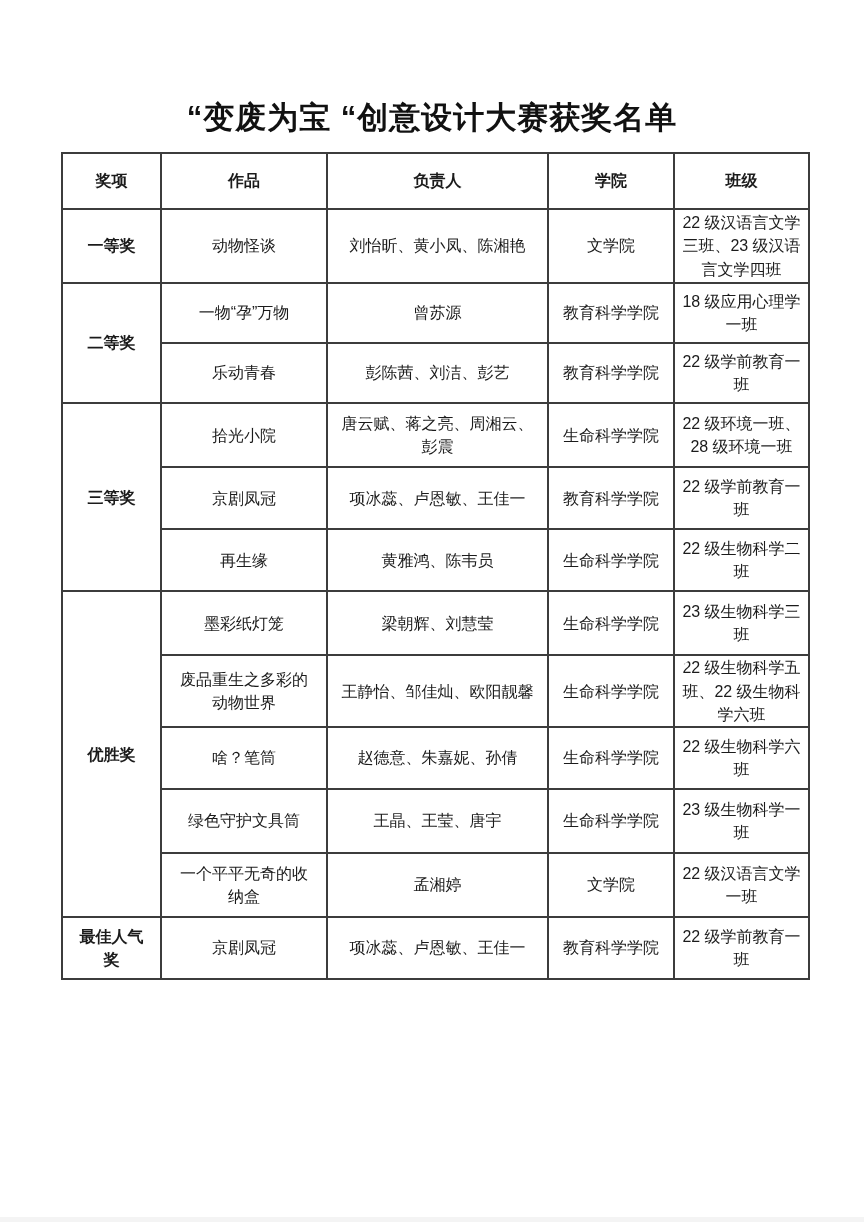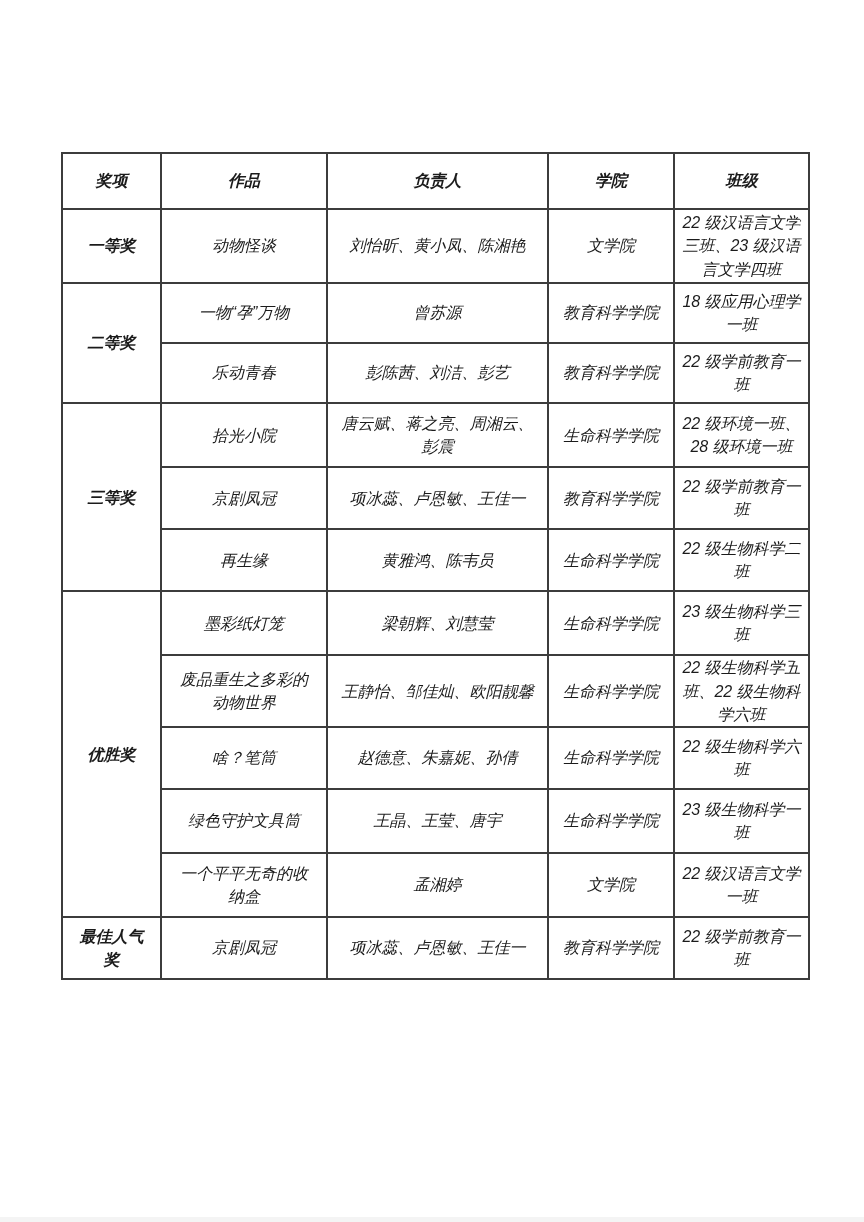--- a/index.html
+++ b/index.html
@@ -36,21 +36,20 @@
   }
   table.awards th,
   table.awards td {
     border: 2px solid #3c3c3c;
     text-align: center;
     vertical-align: middle;
     font-size: 16px;
     line-height: 1.45;
     color: #1b1b1b;
     overflow: hidden;
-    font-style: italic;
   }
   table.awards th {
     font-weight: 700;
     font-size: 16px;
   }
   td.award {
     font-weight: 700;
     padding: 1px 10px;
   }
   td.work   { padding: 0 14px; }
@@ -62,20 +61,21 @@
     left: 0; bottom: 0;
     width: 100%; height: 5px;
     background: #f4f4f4;
   }
 </style>
 </head>
 <body>
 
 <div class="page">
 
+  <h1 class="title">“变废为宝 “创意设计大赛获奖名单</h1>
 
   <table class="awards">
     <colgroup>
       <col style="width:99px">
       <col style="width:166px">
       <col style="width:221px">
       <col style="width:126px">
       <col style="width:135px">
     </colgroup>
     <thead>

